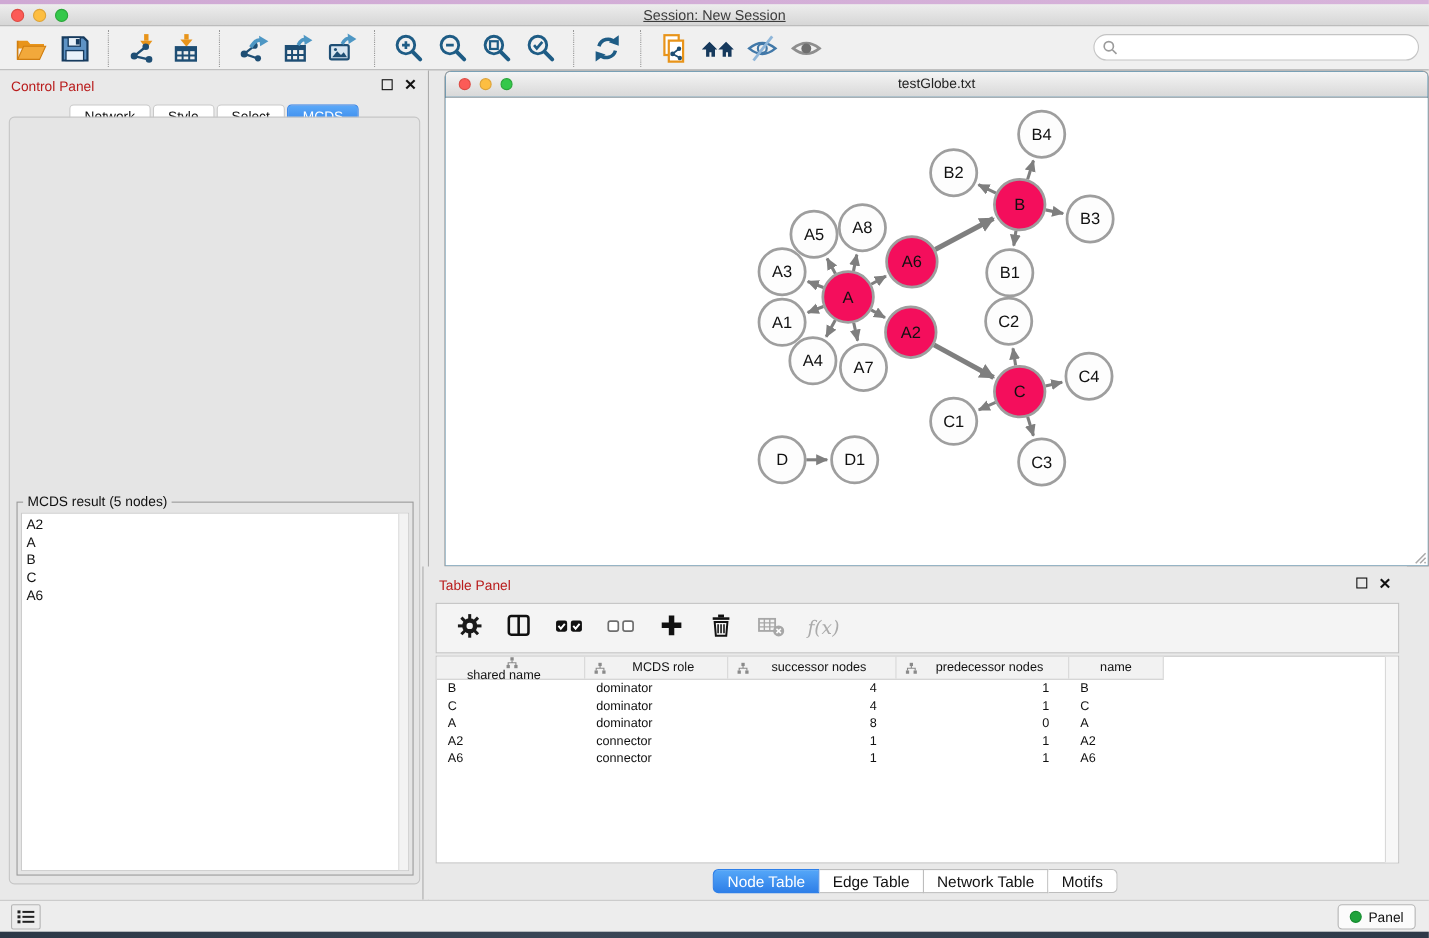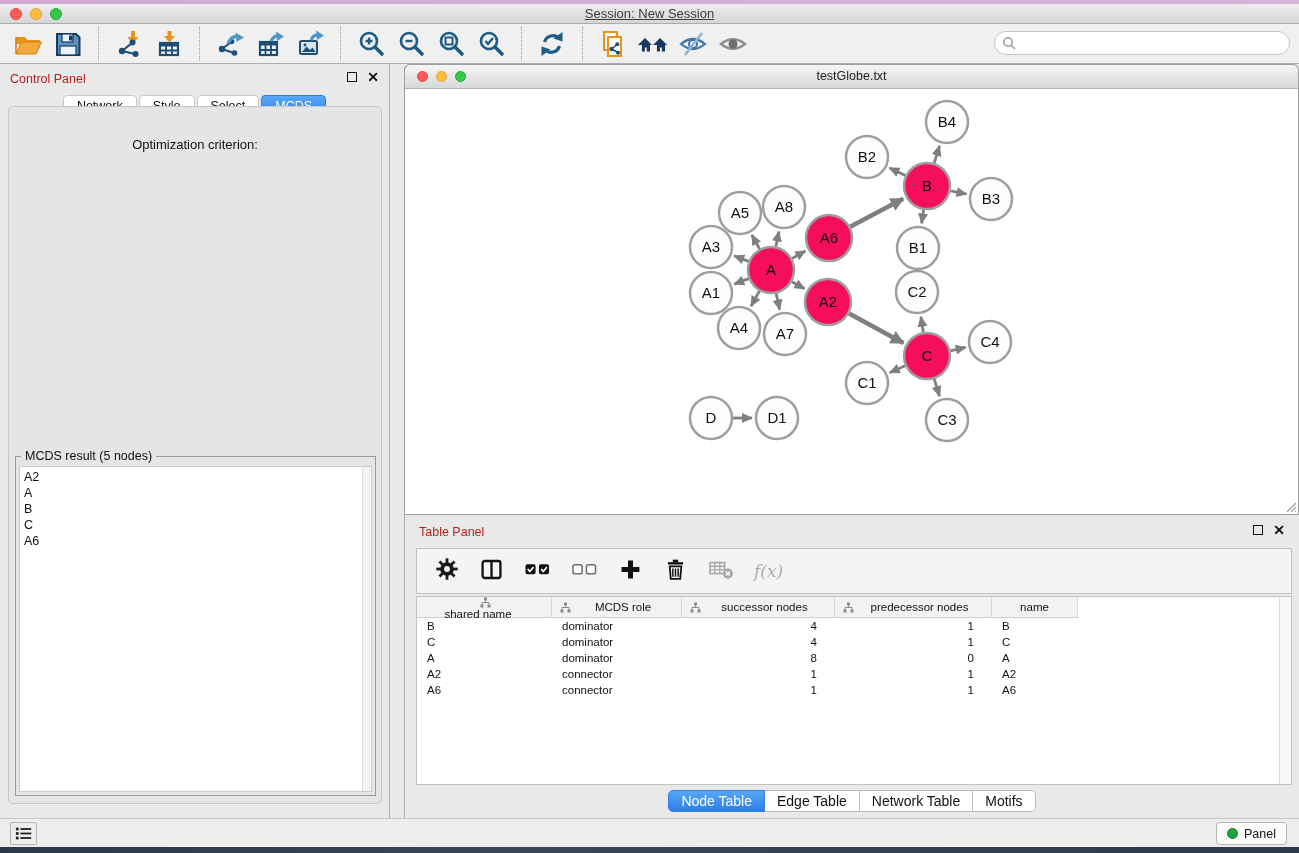--- a/index.html
+++ b/index.html
@@ -60,21 +60,21 @@
     border-radius:6px 6px 0 0; background:#0369a1; }
   .net-titlebar { height:24px; background:linear-gradient(#f5f5f5,#d8d8d8); border-bottom:1px solid #afafaf;
     border-radius:5px 5px 0 0; position:relative; }
   .net-title { width:100%; text-align:center; line-height:23px; font-size:12.5px; color:#222; }
   .net-lights { left:12px; }
   .net-lights .light { width:11px; height:11px; }
   .net-canvas { position:relative; width:893px; height:425px; background:#fff; overflow:hidden; }
   .grip { position:absolute; right:1px; bottom:1px; }
 
   
-  .tpanel { left:404px; top:515px; width:895px; height:303px; background:#e9e9e9; border-left:1px solid #acacac; }
+  .tpanel { left:384px; top:515px; width:895px; height:303px; background:#e9e9e9; border-left:1px solid #acacac; }
   .tp-toolbar { position:absolute; left:11px; top:33px; width:876px; height:46px; background:#f4f4f4;
     border:1px solid #c2c2c2; display:flex; align-items:center; gap:20px; padding-left:18px; }
   .fx { font-family:"DejaVu Serif", serif; font-style:italic; font-size:17px; color:#ababab; }
   .tp-table { position:absolute; left:11px; top:81px; width:876px; height:189px; background:#fff; border:1px solid #c2c2c2; }
   .thead { display:flex; height:21px; background:#f2f2f2; border-bottom:1px solid #cfcfcf; width:661px; }
   .th { display:flex; align-items:center; border-right:1px solid #d8d8d8; font-size:11.5px; color:#111; }
   .th .tree { margin:0 6px 0 8px; flex:none; }
   .th span { flex:1; text-align:center; padding-right:12px; }
   .th.noicon span { padding-right:0; }
   .tr { display:flex; height:16px; align-items:center; }
@@ -268,21 +268,20 @@
     <span class="wb-square"></span>
     <span class="wb-x">✕</span>
   </div>
   <div class="cp-tabs">
       <div class="seg-tab">Network</div>
       <div class="seg-tab">Style</div>
       <div class="seg-tab">Select</div>
       <div class="seg-tab active">MCDS</div>
     </div>
   <div class="cp-body">
-    <div class="opt-label">Optimization criterion:</div>
     <div class="fieldset">
       <span class="legend">MCDS result (5 nodes)</span>
       <div class="listbox">
         <div class="list-items">
             <div class="list-item">A2</div>
             <div class="list-item">A</div>
             <div class="list-item">B</div>
             <div class="list-item">C</div>
             <div class="list-item">A6</div>
           </div>

